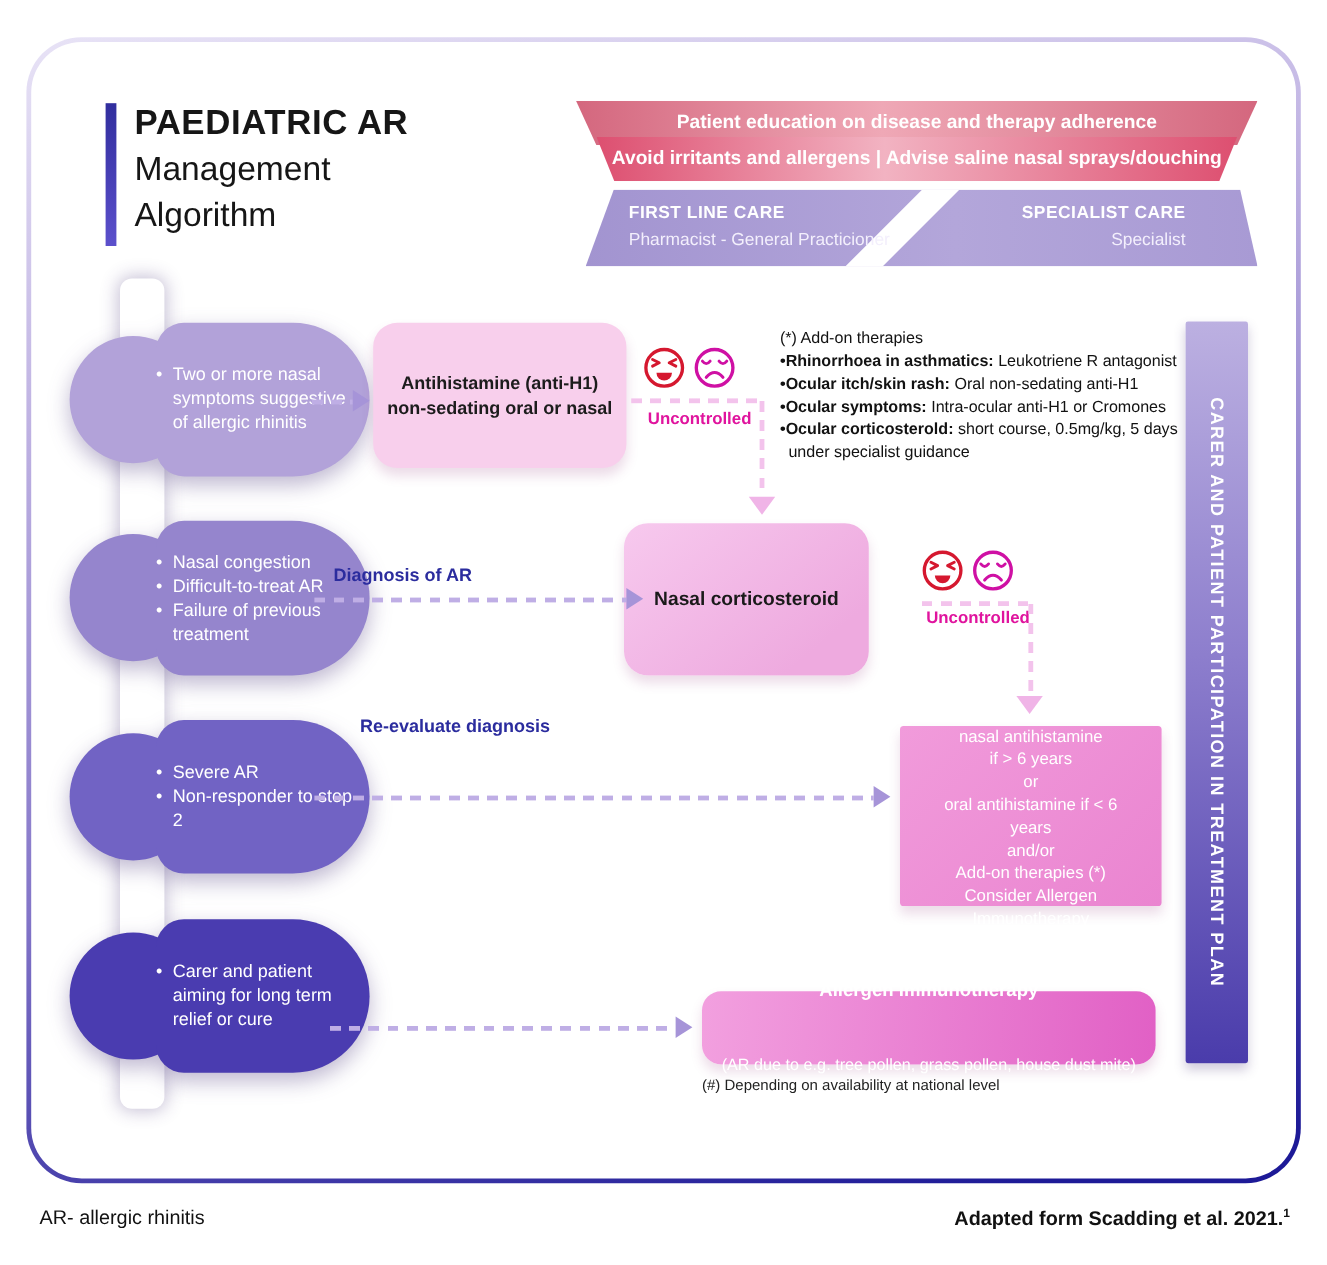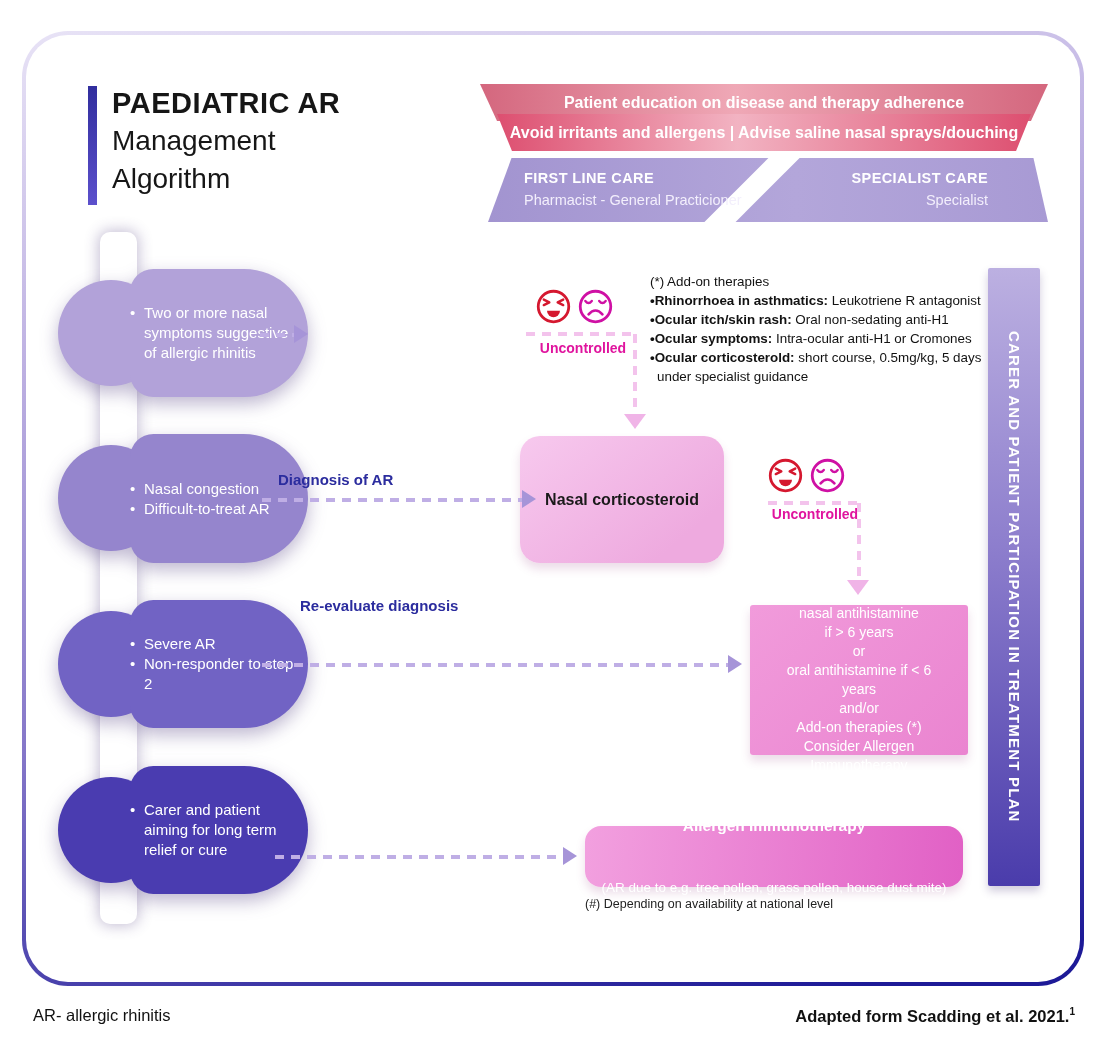--- a/index.html
+++ b/index.html
@@ -154,20 +154,21 @@
       </div>
   </div>
 
   <div class="bubble c2" style="left:58px;top:434px;height:129px;">
     <div class="bump"></div>
     <div class="body"></div>
     <div class="txt">
         <ul>
       <li>Nasal congestion</li>
       <li>Difficult-to-treat AR</li>
+      <li>Failure of previous treatment</li>
     </ul>
       </div>
   </div>
 
   <div class="bubble c3" style="left:58px;top:600px;">
     <div class="bump"></div>
     <div class="body"></div>
     <div class="txt">
         <ul>
       <li>Severe AR</li>
@@ -179,20 +180,22 @@
   <div class="bubble c4" style="left:58px;top:766px;">
     <div class="bump"></div>
     <div class="body"></div>
     <div class="txt">
         <ul>
       <li>Carer and patient aiming for long term relief or cure</li>
     </ul>
       </div>
   </div>
 
+  <div class="pbox box1 preline">Antihistamine (anti-H1)
+non-sedating oral or nasal</div>
   <div class="pbox box2">Nasal corticosteroid</div>
   <div class="pbox box3 preline">Nasal corticosteroid plus
 nasal antihistamine
 if &gt; 6 years
 or
 oral antihistamine if &lt; 6
 years
 and/or
 Add-on therapies (*)
 Consider Allergen

